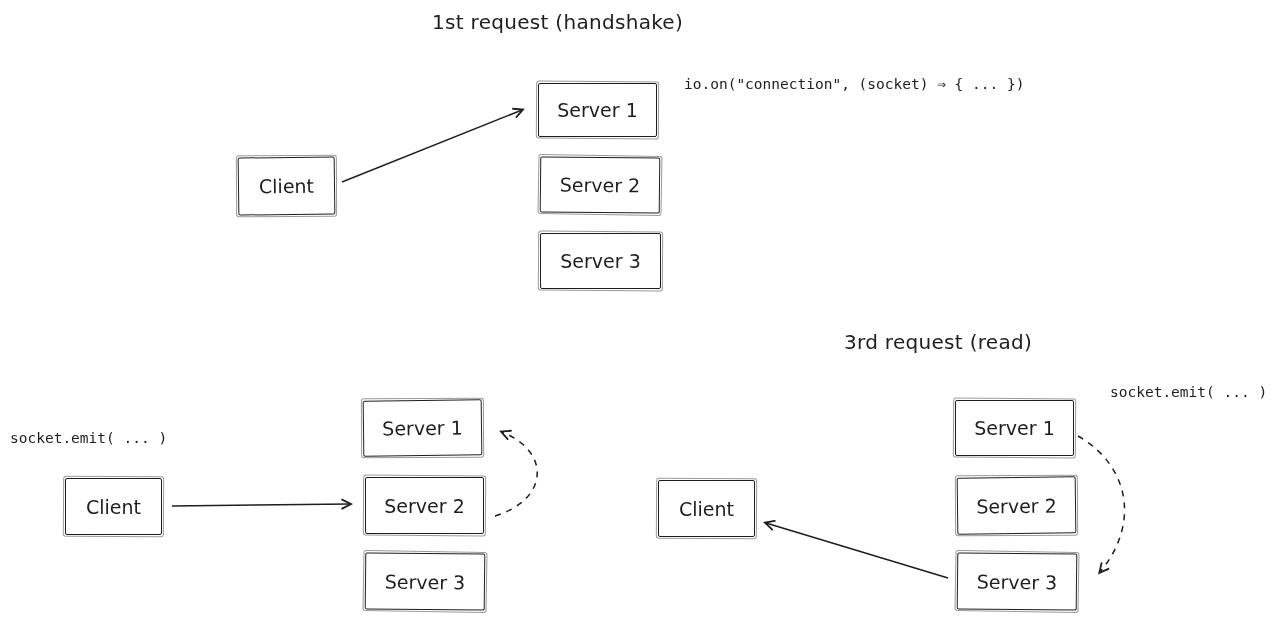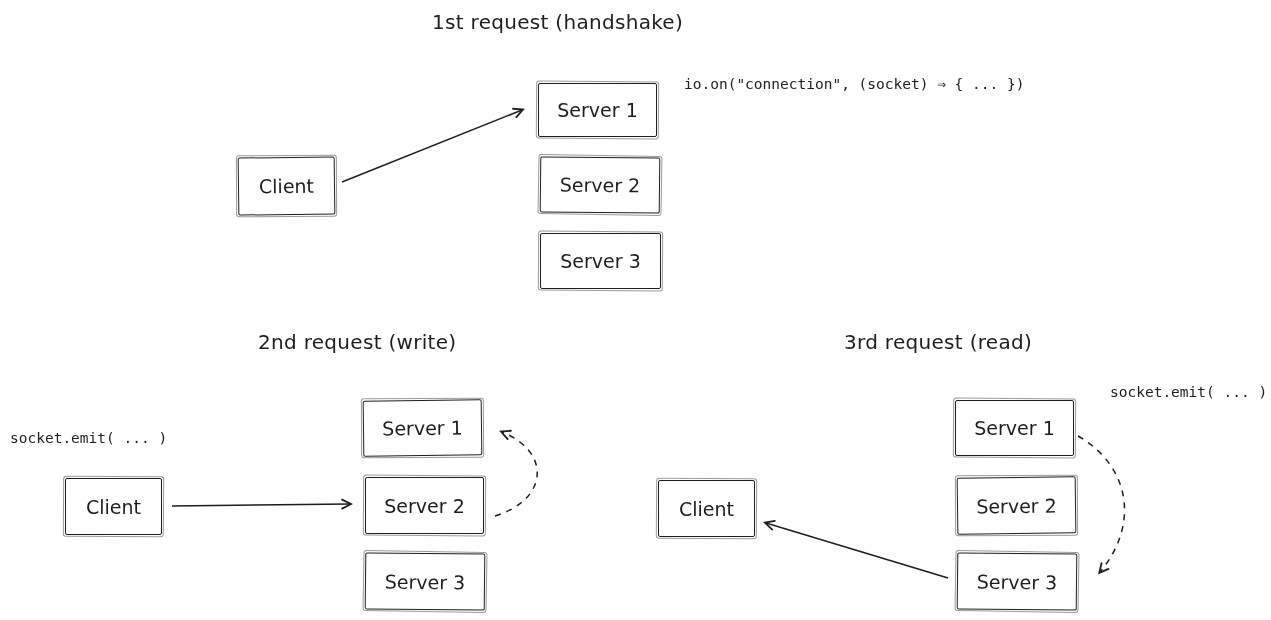--- a/index.html
+++ b/index.html
@@ -87,21 +87,20 @@
   <div class="box" style="left:538px; top:83px; width:117px; height:52px;">
     <span>Server 1</span>
   </div>
   <div class="box r-pos" style="left:540px; top:157px; width:118px; height:54px;">
     <span>Server 2</span>
   </div>
   <div class="box" style="left:540px; top:233px; width:119px; height:54px;">
     <span>Server 3</span>
   </div>
 
-  <div class="title" style="left:258px; top:330px;">2nd request (write)</div>
 
   <div class="code" style="left:10px; top:430px;">socket.emit( ... )</div>
 
   <div class="box" style="left:65px; top:478px; width:95px; height:55px;">
     <span>Client</span>
   </div>
 
   <div class="box r-neg" style="left:363px; top:400px; width:117px; height:54px;">
     <span>Server 1</span>
   </div>

